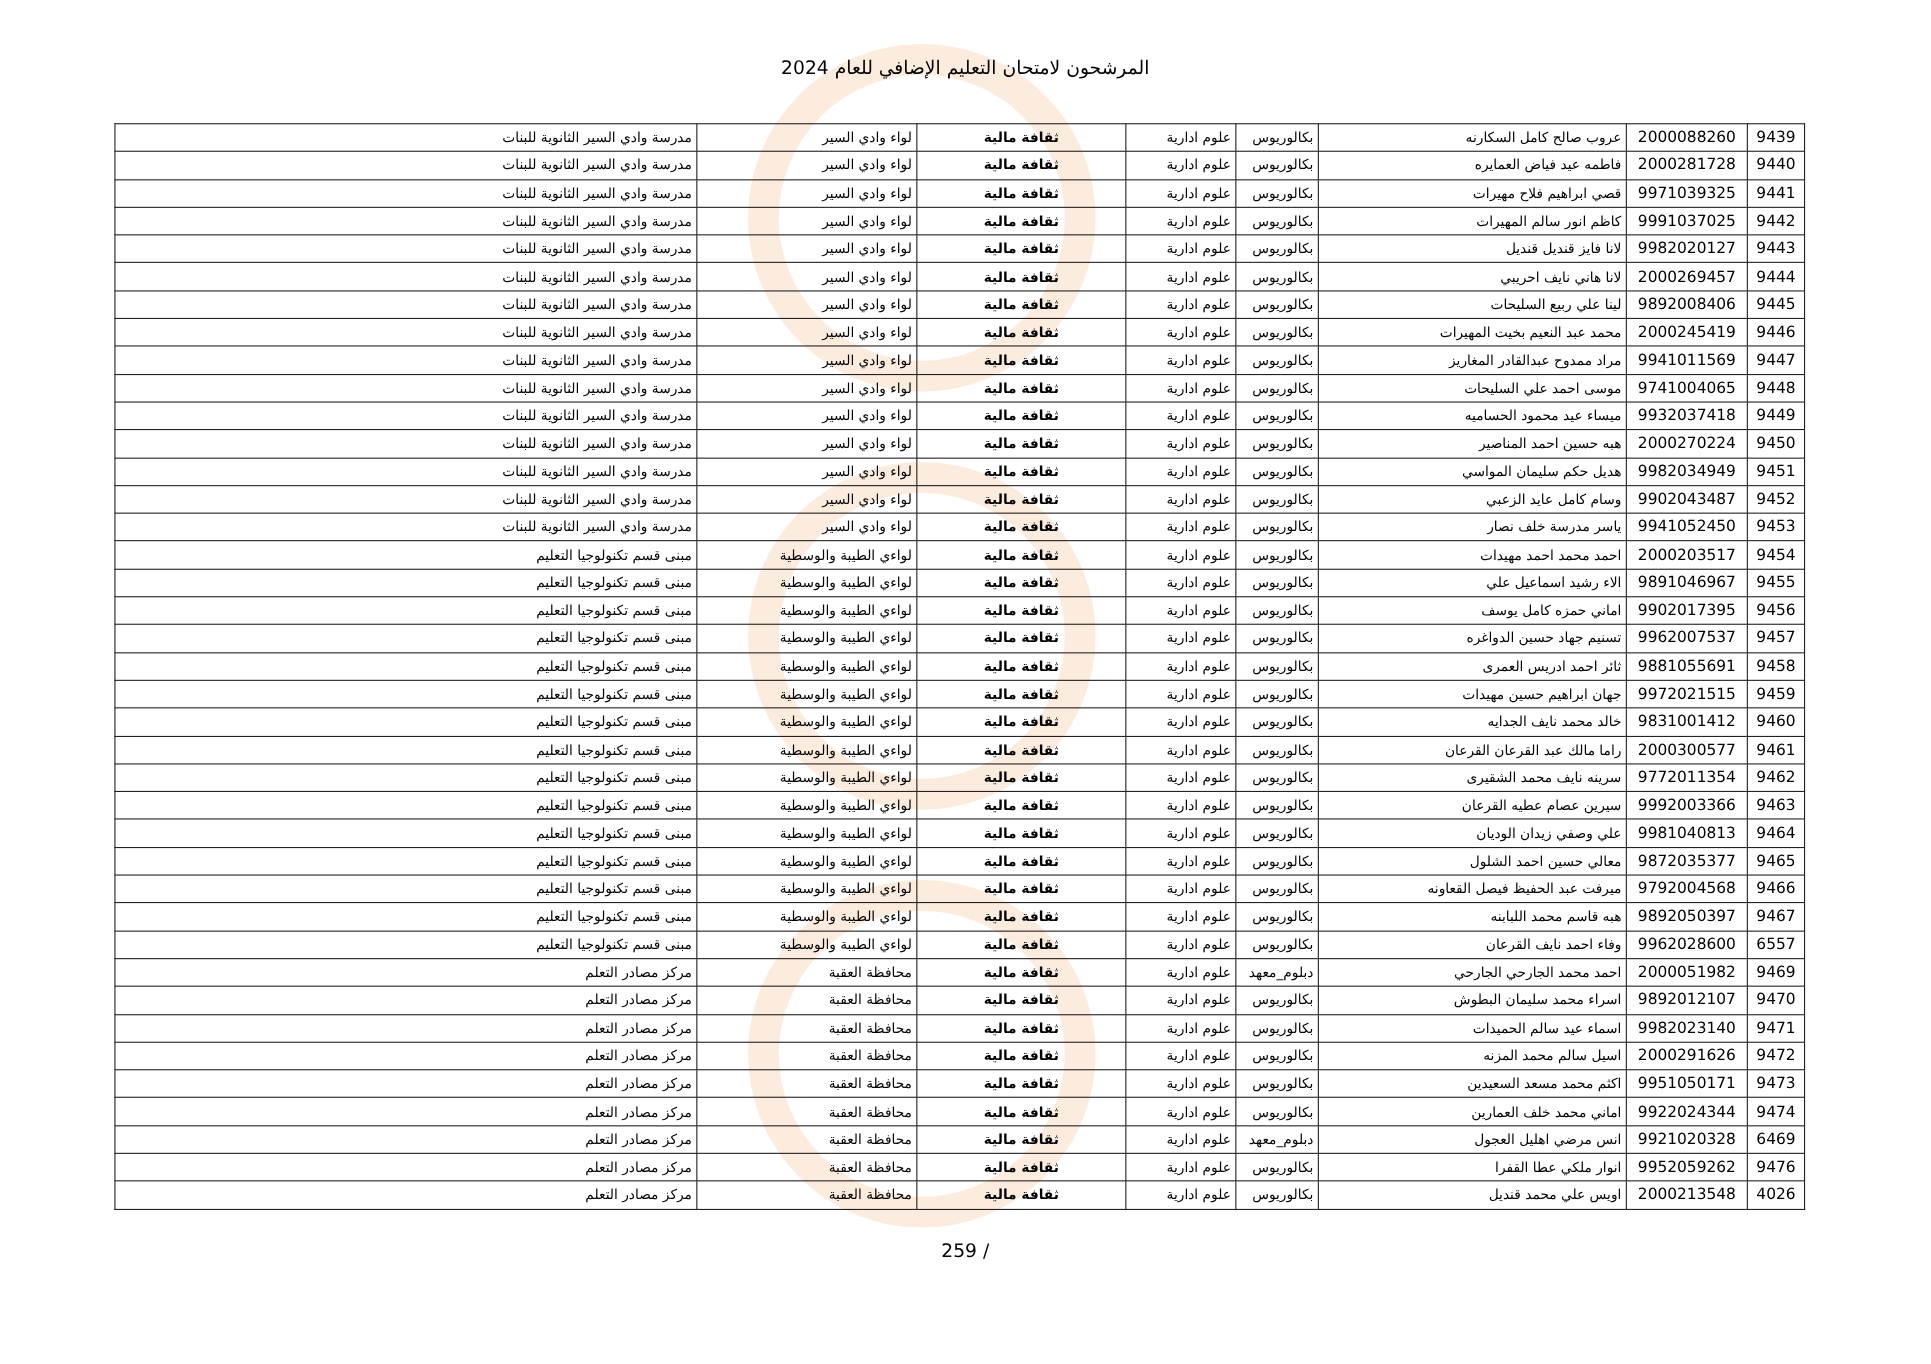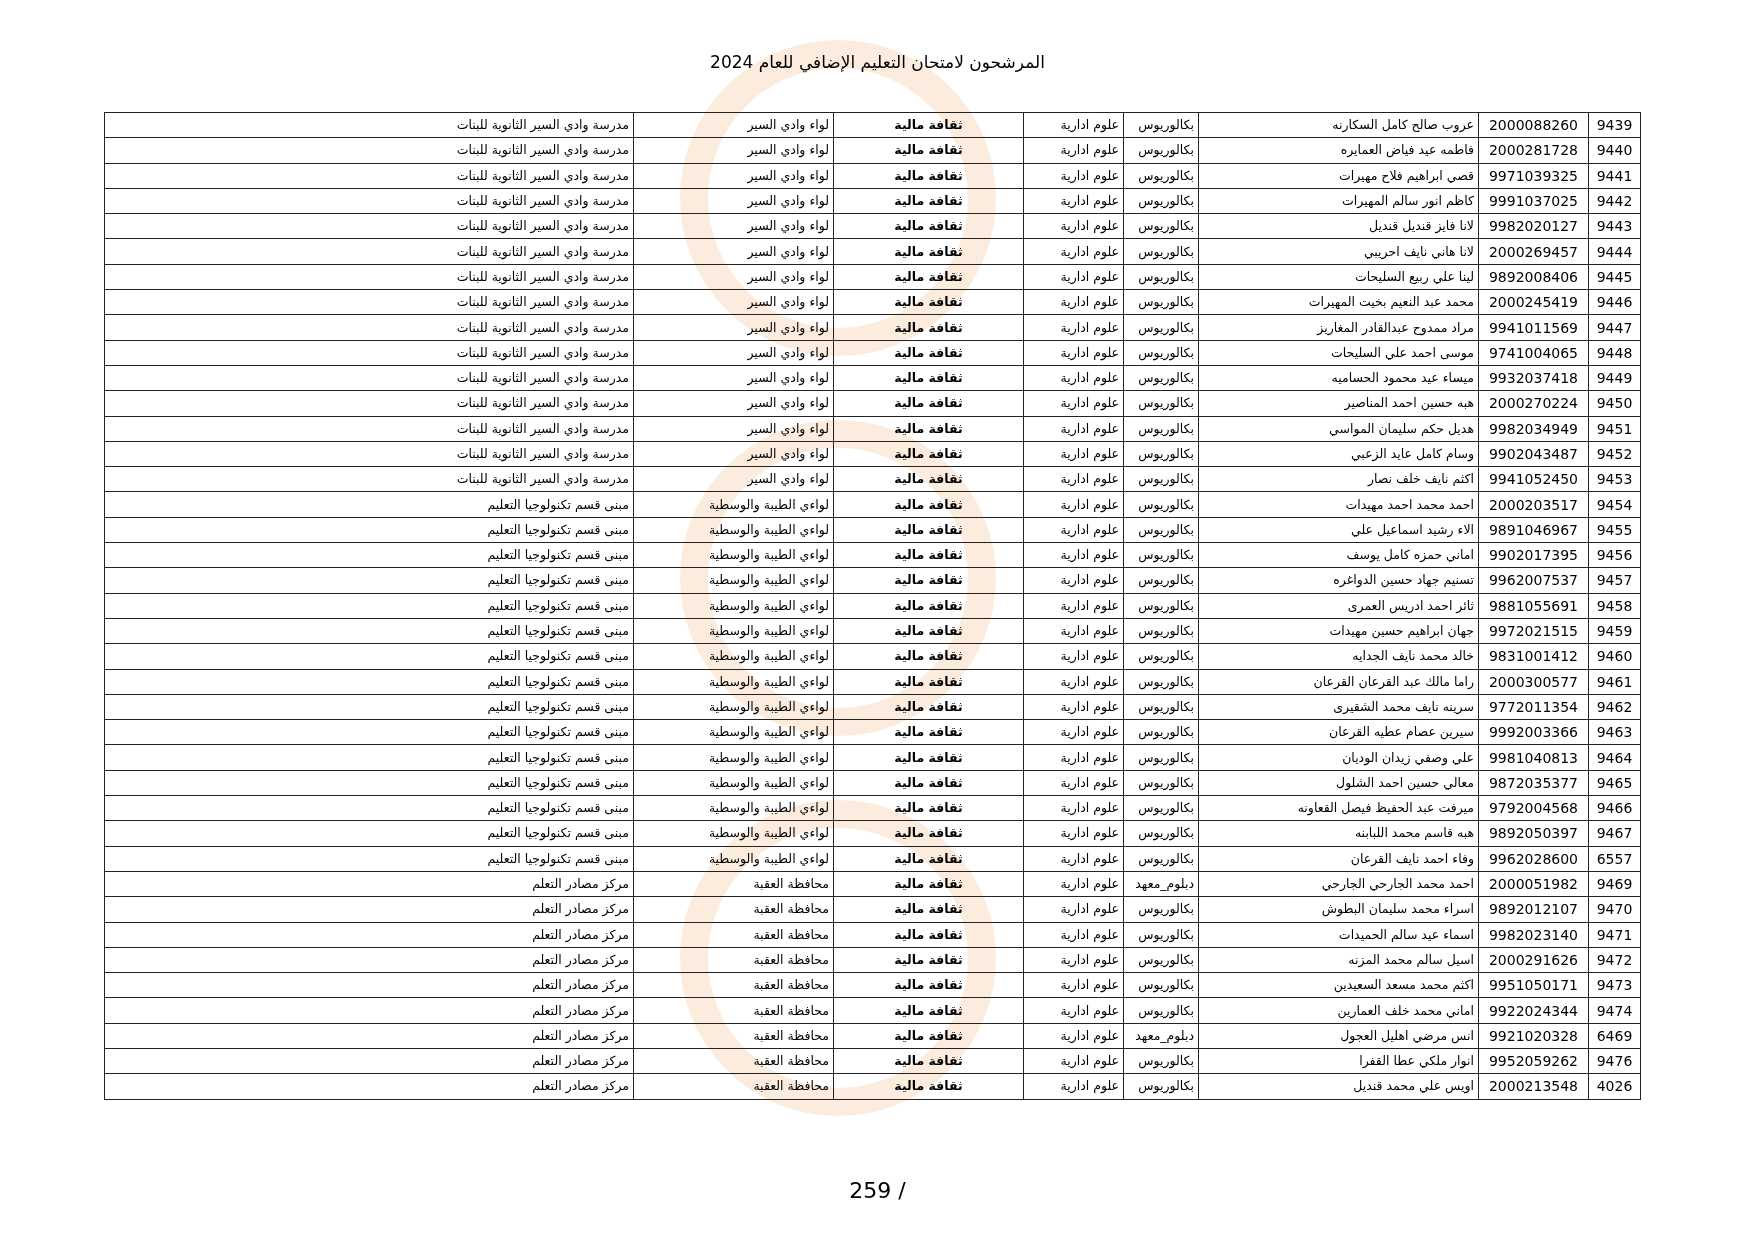--- a/index.html
+++ b/index.html
@@ -5,21 +5,21 @@
   html, body { margin: 0; padding: 0; background: #ffffff; }
   body { width: 1755px; height: 1240px; position: relative; overflow: hidden; font-family: "DejaVu Sans", "Liberation Sans", sans-serif; color: #000; }
   .page-title { position: absolute; top: 40px; left: 0; width: 1755px; text-align: center; font-size: 17px; direction: rtl; margin-top: 12px; }
   .table-wrap { position: absolute; top: 112px; left: 104px; width: 1536px; }
   table { border-collapse: collapse; width: 1536px; table-layout: fixed; direction: rtl; font-size: 12.5px; }
   td { border: 1px solid #222; height: 24.3px; padding: 0 4px; white-space: nowrap; overflow: hidden; line-height: 24px; }
   tr { border-top: 1.5px solid #333; }
   td.seq, td.nid { text-align: center; direction: ltr; font-size: 14px; }
   td.name, td.degree, td.major, td.district, td.school { text-align: right; }
   td.subject { text-align: center; font-weight: bold; }
-  .footer { position: absolute; top: 1178px; left: 0; width: 1755px; text-align: center; font-size: 22px; }
+  .footer { position: absolute; top: 1128px; left: 0; width: 1755px; text-align: center; font-size: 17px; }
   .watermark { position: absolute; pointer-events: none; border-radius: 50%; }
 </style>
 </head>
 <body>
 
 <div class="watermark" style="left:680px;top:40px;width:260px;height:260px;border:28px solid rgba(247,200,160,0.35);"></div>
 <div class="watermark" style="left:680px;top:420px;width:260px;height:260px;border:28px solid rgba(247,200,160,0.35);"></div>
 <div class="watermark" style="left:680px;top:800px;width:260px;height:260px;border:28px solid rgba(247,200,160,0.35);"></div>
 
 <div class="page-title">المرشحون لامتحان التعليم الإضافي للعام 2024</div>
@@ -173,21 +173,21 @@
           <td class="name">وسام كامل عايد الزعبي</td>
           <td class="degree">بكالوريوس</td>
           <td class="major">علوم ادارية</td>
           <td class="subject">ثقافة مالية</td>
           <td class="district">لواء وادي السير</td>
           <td class="school">مدرسة وادي السير الثانوية للبنات</td>
         </tr>
         <tr>
           <td class="seq">9453</td>
           <td class="nid">9941052450</td>
-          <td class="name">اكثم نايف خلف نصار</td>
+          <td class="name">ياسر مدرسة خلف نصار</td>
           <td class="degree">بكالوريوس</td>
           <td class="major">علوم ادارية</td>
           <td class="subject">ثقافة مالية</td>
           <td class="district">لواء وادي السير</td>
           <td class="school">مدرسة وادي السير الثانوية للبنات</td>
         </tr>
         <tr>
           <td class="seq">9454</td>
           <td class="nid">2000203517</td>
           <td class="name">احمد محمد احمد مهيدات</td>

